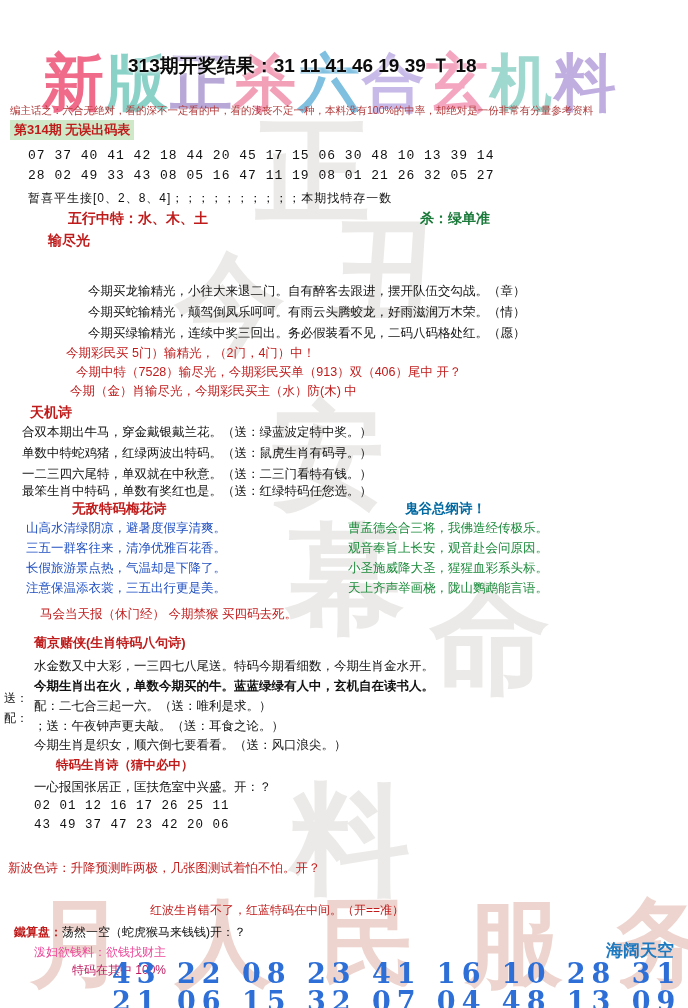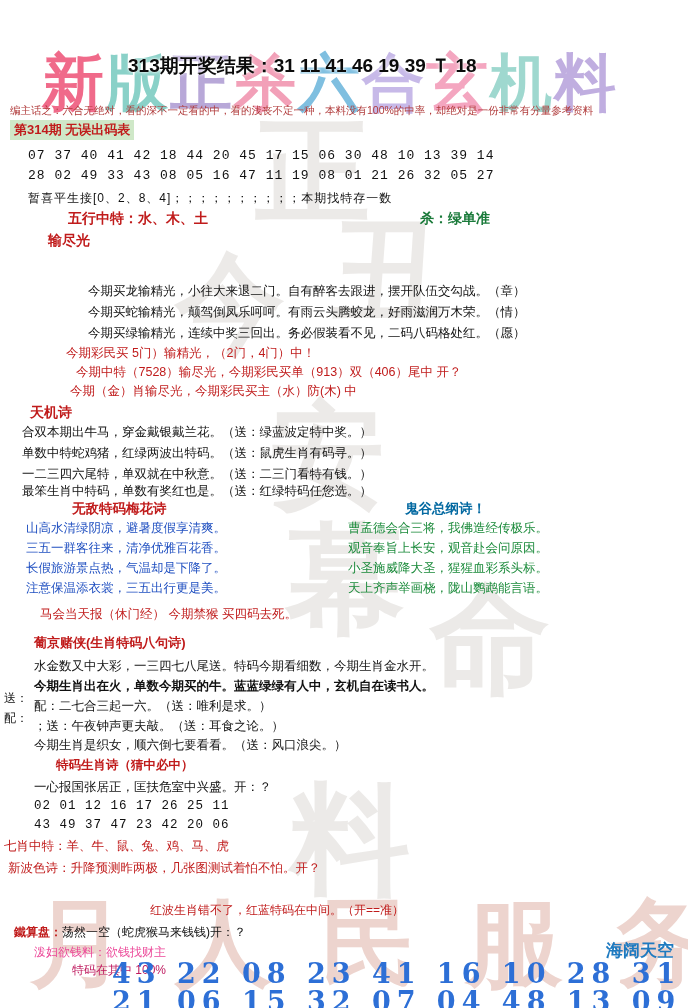--- a/index.html
+++ b/index.html
@@ -180,21 +180,20 @@
   <div class="gd g4">；送：午夜钟声更夫敲。（送：耳食之论。）</div>
   <div class="gd g5">今期生肖是织女，顺六倒七要看看。（送：风口浪尖。）</div>
   <div class="sidelabel sl1">送：</div>
   <div class="sidelabel sl2">配：</div>
 
   <div class="tm-h">特码生肖诗（猜中必中）</div>
   <div class="tm m1">一心报国张居正，匡扶危室中兴盛。开：？</div>
   <div class="tm m2">02 01 12 16 17 26 25 11</div>
   <div class="tm m3">43 49 37 47 23 42 20 06</div>
 
-  <div class="qxz">七肖中特：羊、牛、鼠、兔、鸡、马、虎</div>
   <div class="xbs">新波色诗：升降预测昨两极，几张图测试着怕不怕。开？</div>
   <div class="note2">红波生肖错不了，红蓝特码在中间。（开==准）</div>
 
   <div class="tie"><b>鐵算盘：</b><span>荡然一空（蛇虎猴马来钱钱)开：？</span></div>
   <div class="po">泼妇欲钱料：欲钱找财主</div>
   <div class="tz">特码在其中 100%</div>
 
   <div class="bignum bn1">43 22 08 23 41 16 10 28 31 20 44</div>
   <div class="bignum bn2">21 06 15 32 07 04 48 13 09 33 40</div>
 

